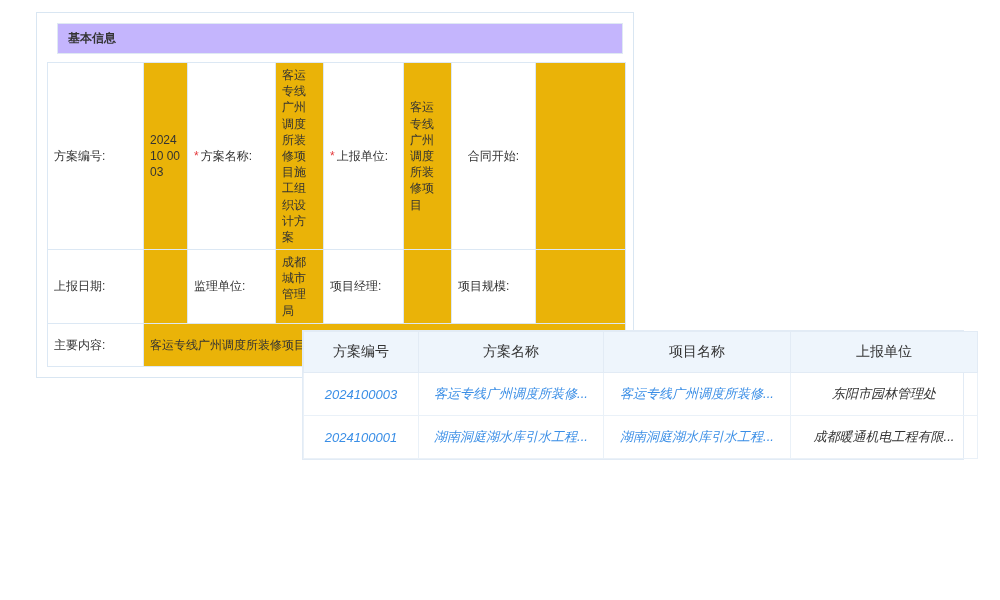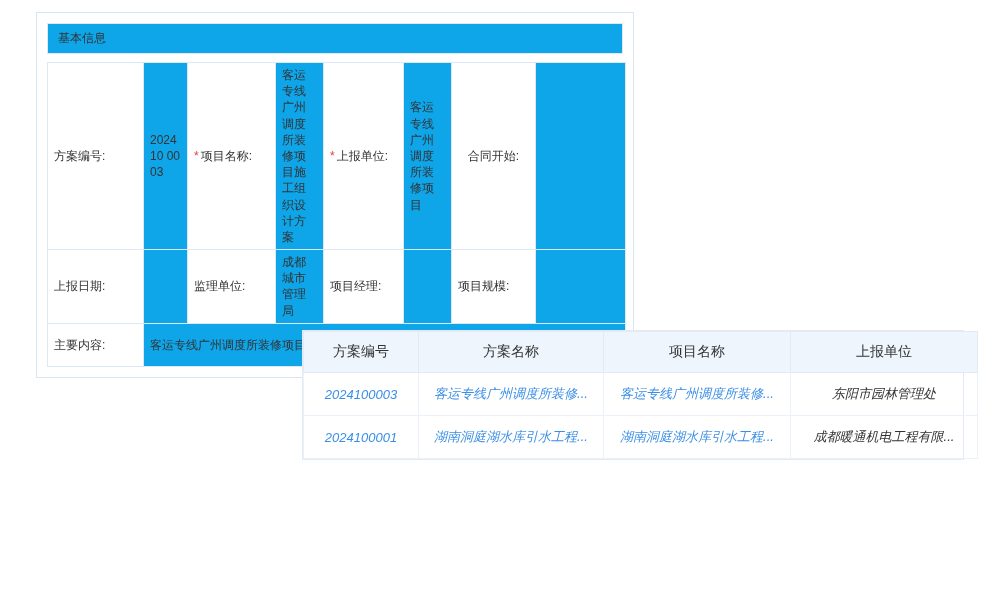--- a/index.html
+++ b/index.html
@@ -30,27 +30,28 @@
   .form-title {
     text-align: center;
     font-size: 17px;
     font-weight: bold;
     color: #1a1a1a;
     padding: 12px 0 12px 0;
     border-bottom: 1px solid #e3ecf5;
     letter-spacing: 1px;
   }
   .section-bar {
-    margin: 10px 10px 0 10px;
-    background: #0ea5e9;
+    margin: 10px 10px 0 20px;
+    background: #c4b5fd;
     border: 1px solid #dfe9f3;
     padding: 6px 10px;
     font-size: 12px;
     color: #333333;
     box-sizing: border-box;
+    font-weight: bold;
   }
   .form-table {
     margin: 8px 10px 10px 10px;
     border-collapse: collapse;
     width: calc(100% - 20px);
     table-layout: fixed;
   }
   .form-table td {
     border: 1px solid #dce8f4;
     padding: 4px 6px;
@@ -61,21 +62,21 @@
     word-break: break-all;
     line-height: 1.35;
   }
   .lbl {
     text-align: left;
     background: #ffffff;
     white-space: nowrap;
   }
   .val {
     text-align: left;
-    background: #0ea5e9;
+    background: #eab308;
   }
   .req {
     color: #e4393c;
     margin-right: 2px;
   }
   .tall td { height: 104px; }
   .mid td { height: 56px; }
   .last td { height: 34px; }
 
   
@@ -154,21 +155,21 @@
       <col style="width:80px">
       <col style="width:48px">
       <col style="width:84px">
       <col style="width:90px">
     </colgroup>
     <tbody>
         <tr class="tall">
       <td class="lbl">方案编号:</td>
       <td class="val">202410
 0003</td>
-      <td class="lbl"><span class="req">*</span><span>项目名称:</span></td>
+      <td class="lbl"><span class="req">*</span><span>方案名称:</span></td>
       <td class="val">客运专线广州调度所装修项目施工组织设计方案</td>
       <td class="lbl"><span class="req">*</span><span>上报单位:</span></td>
       <td class="val">客运专线广州调度所装修项目</td>
       <td class="lbl" style="text-align:center">合同开始:</td>
       <td class="val"></td>
     </tr>
     <tr class="mid">
       <td class="lbl">上报日期:</td>
       <td class="val"></td>
       <td class="lbl">监理单位:</td>

